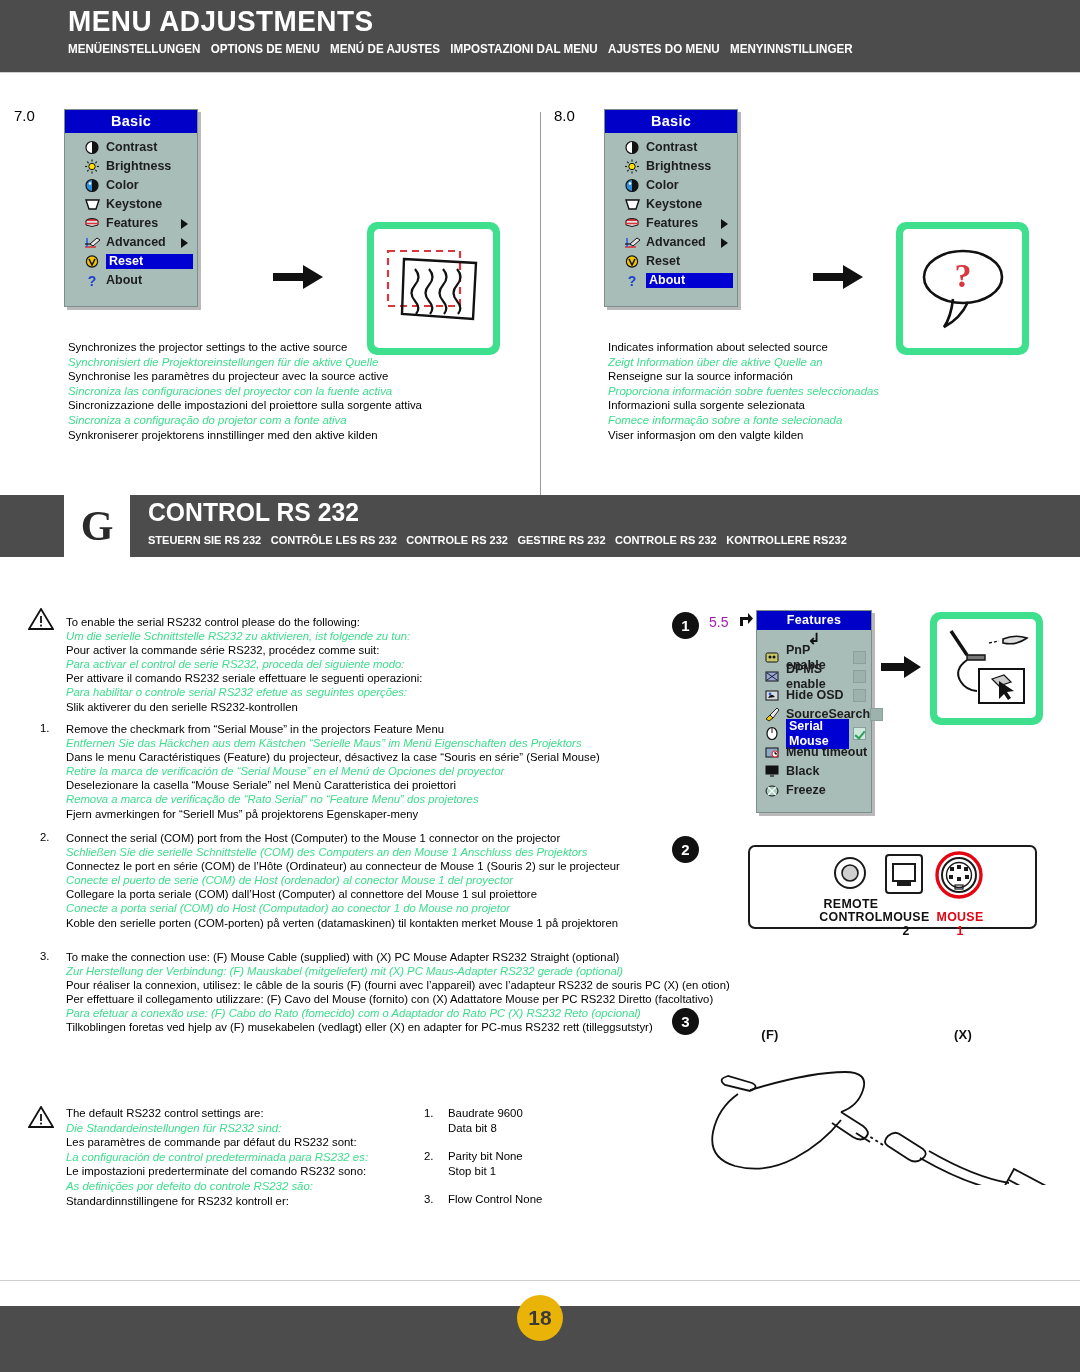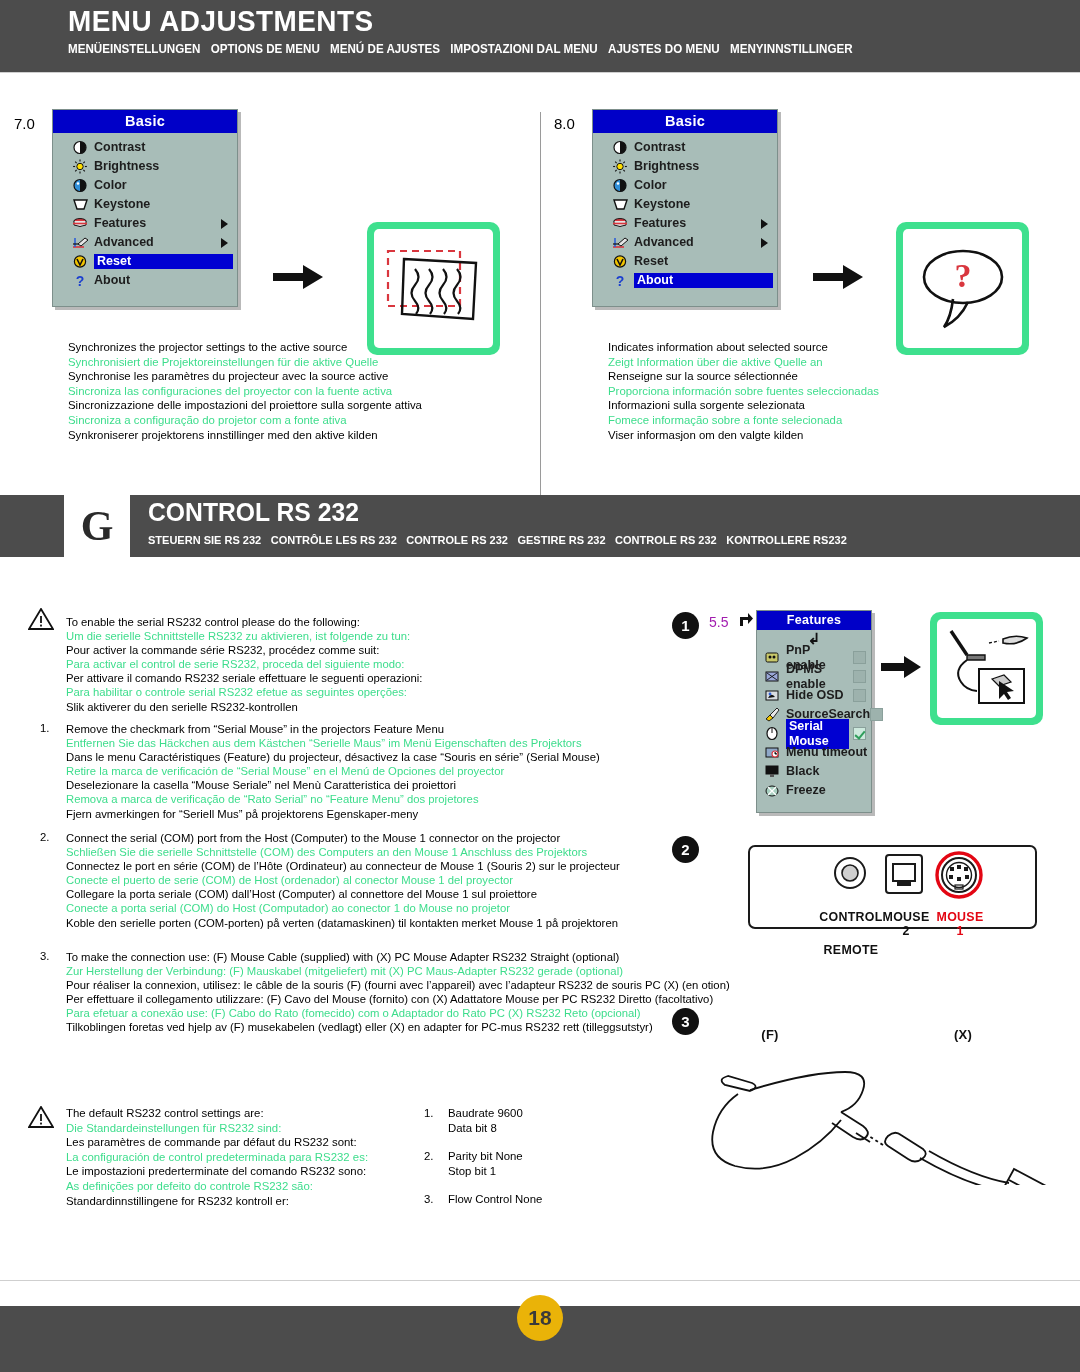--- a/index.html
+++ b/index.html
@@ -36,28 +36,28 @@
   .cmp { position:absolute; left:0; top:72px; width:1080px; height:380px; }
   .cmp-divider {
     position:absolute; left:540px; top:40px; width:1px; height:390px;
     background:#9a9a9a;
   }
   .col { position:absolute; top:0; }
   .col-left  { left:0;   width:540px; }
   .col-right { left:540px; width:540px; }
 
   .ver-num {
-    position:absolute; left:14px; top:43px;
+    position:absolute; left:14px; top:35px;
     font-size:15px; color:#000; font-family:"Liberation Sans", sans-serif;
   }
 
   
   .osd {
-    position:absolute; top:37px; left:52px;
-    width:186px;
+    position:absolute; top:37px; left:64px;
+    width:134px;
     background:#a8bdb8;
     border:1px solid #7d8f8b;
     box-shadow:3px 3px 0 #b9b9b9;
     font-family:"Liberation Sans", sans-serif;
   }
   .osd-title {
     background:#0000c8; color:#ffffff;
     text-align:center; font-weight:bold; font-size:14.5px;
     padding:3px 0 4px 0; letter-spacing:0.3px;
   }
@@ -120,21 +120,21 @@
   }
 
   
   .caps {
     position:absolute;
     font-size:11.4px; line-height:14.6px;
     color:#000;
     font-family:"Liberation Sans", sans-serif;
   }
   .caps div { white-space:nowrap; }
-  .g { color:#3ddd8c; }
+  .g { color:#3ddd8c;font-style:italic; }
 
   
   .sect {
     position:absolute; left:0; top:495px; width:1080px; height:62px;
     background:#4c4c4c;
   }
   .sect-letter {
     position:absolute; left:64px; top:0; width:66px; height:62px;
     background:#ffffff; color:#2a2a2a;
     font-size:42px; font-weight:bold;
@@ -445,21 +445,21 @@
           <ellipse cx="60" cy="48" rx="39" ry="26" fill="none" stroke="#111" stroke-width="2.6"></ellipse>
           <path d="M50,70 q-2,18 -9,28 q16,-8 24,-25" fill="none" stroke="#111" stroke-width="2.6"></path>
           <text x="60" y="58" font-size="34" font-weight="bold" fill="#d9363e" text-anchor="middle" font-family="Liberation Serif, serif">?</text>
         </svg>
       </div>
     </div>
 
     <div class="caps" style="left:68px;top:268px;width:460px;" id="caps-right">
         <div>Indicates information about selected source</div>
         <div class="g">Zeigt Information über die aktive Quelle an</div>
-        <div>Renseigne sur la source sélectionnée</div>
+        <div>Renseigne sur la source información</div>
         <div class="g">Proporciona información sobre fuentes seleccionadas</div>
         <div>Informazioni sulla sorgente selezionata</div>
         <div class="g">Fomece informação sobre a fonte selecionada</div>
         <div>Viser informasjon om den valgte kilden</div>
       </div>
   </div>
 </div>
 
 <div class="sect">
   <div class="sect-letter">G</div>
@@ -637,21 +637,21 @@
     <circle cx="24" cy="24" r="12.5" fill="none" stroke="#1a1a1a" stroke-width="1.4"></circle>
     <rect x="15" y="16" width="4" height="4" fill="#1a1a1a"></rect>
     <rect x="22" y="14" width="4" height="4" fill="#1a1a1a"></rect>
     <rect x="29" y="16" width="4" height="4" fill="#1a1a1a"></rect>
     <rect x="14" y="24" width="4" height="4" fill="#1a1a1a"></rect>
     <rect x="22" y="26" width="4" height="4" fill="#1a1a1a"></rect>
     <rect x="30" y="24" width="4" height="4" fill="#1a1a1a"></rect>
     <rect x="20" y="34" width="8" height="4" fill="none" stroke="#1a1a1a" stroke-width="1.2"></rect>
   </svg>
 
-  <div class="conn-lbl" style="left:68px;top:50px;width:66px;margin-top:46px;">REMOTE</div>
+  <div class="conn-lbl" style="left:68px;top:50px;width:66px;">REMOTE</div>
   <div class="conn-lbl" style="left:68px;top:63px;width:66px;">CONTROL</div>
   <div class="conn-lbl" style="left:128px;top:63px;width:56px;">MOUSE 2</div>
   <div class="conn-lbl red" style="left:182px;top:63px;width:56px;">MOUSE 1</div>
 </div>
 
 <div class="num" style="left:40px;top:950px;">3.</div>
 <div class="blk" style="left:66px;top:950px;" id="step3-lines">
     <div>To make the connection use: (F) Mouse Cable (supplied) with (X) PC Mouse Adapter RS232 Straight (optional)</div>
     <div class="g">Zur Herstellung der Verbindung: (F) Mauskabel (mitgeliefert) mit (X) PC Maus-Adapter RS232 gerade (optional)</div>
     <div>Pour réaliser la connexion, utilisez: le câble de la souris (F) (fourni avec l’appareil) avec l’adapteur RS232 de souris  PC (X) (en otion)</div>

